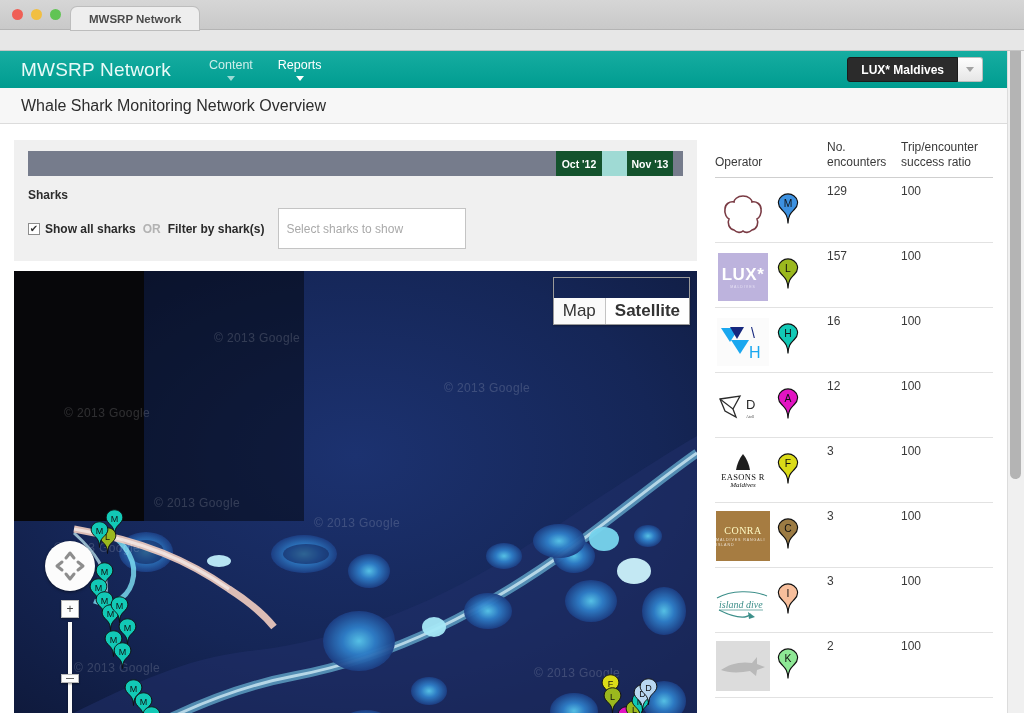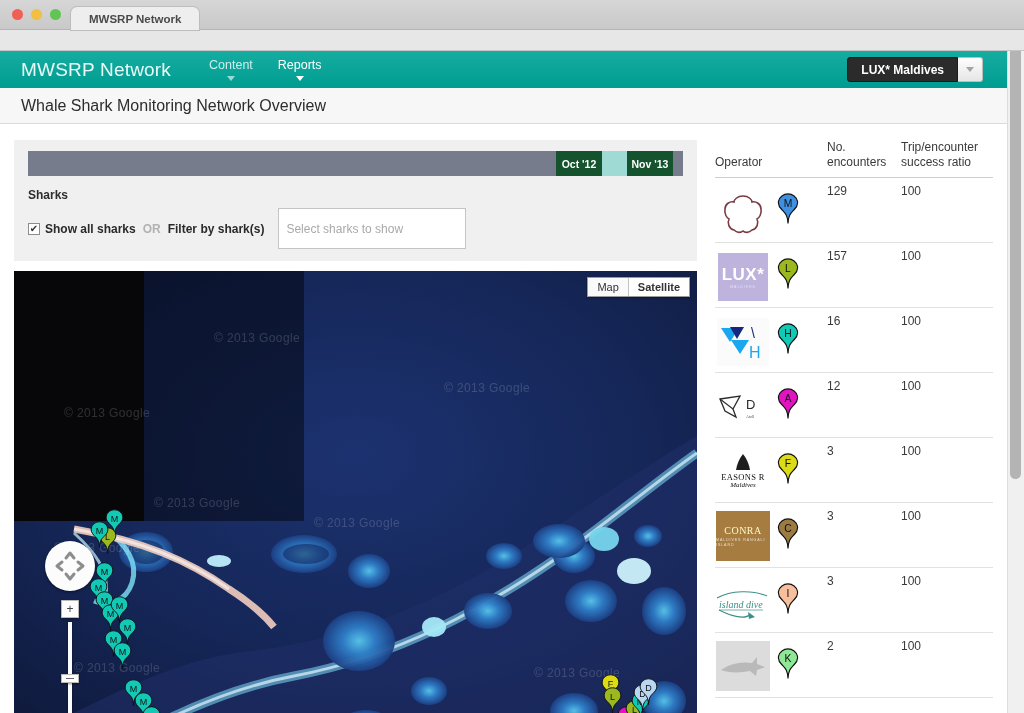--- a/index.html
+++ b/index.html
@@ -105,21 +105,21 @@
   .map {
     margin-top:10px; width:683px; height:461px; position:relative; overflow:hidden;
     background:#14214a;
   }
   .map-img { position:absolute; inset:0; }
   .shadow-left { position:absolute; left:0; top:0; width:130px; height:250px; background:#07070a; }
   .shadow-left2 { position:absolute; left:0; top:0; width:290px; height:250px; background:rgba(0,0,0,.45); }
   .wm { position:absolute; color:rgba(255,255,255,.16); font-size:12px; letter-spacing:.4px; }
 
   .maptype { position:absolute; right:7px; top:6px; display:flex; border:1px solid #9a9a9a; box-shadow:0 1px 2px rgba(0,0,0,.35); }
-  .mt-btn { background:#fafafa; font-size:11px; padding:3px 9px; color:#333; }
+  .mt-btn { background:#fafafa; font-size:17px; padding:3px 9px; color:#333;margin-top:20px; }
   .mt-btn + .mt-btn { border-left:1px solid #c3c3c3; }
   .mt-btn.sel { font-weight:bold; background:#ffffff; }
 
   .pan-ctrl {
     position:absolute; left:31px; top:270px; width:50px; height:50px; border-radius:50%;
     background:#fcfcfc; box-shadow:0 1px 3px rgba(0,0,0,.5);
   }
   .pan-ctrl svg { position:absolute; inset:0; }
   .zoom-ctrl { position:absolute; left:47px; top:329px; width:18px; }
   .zbtn { width:18px;height:18px;background:#fdfdfd;border:1px solid #b9b9b9;

